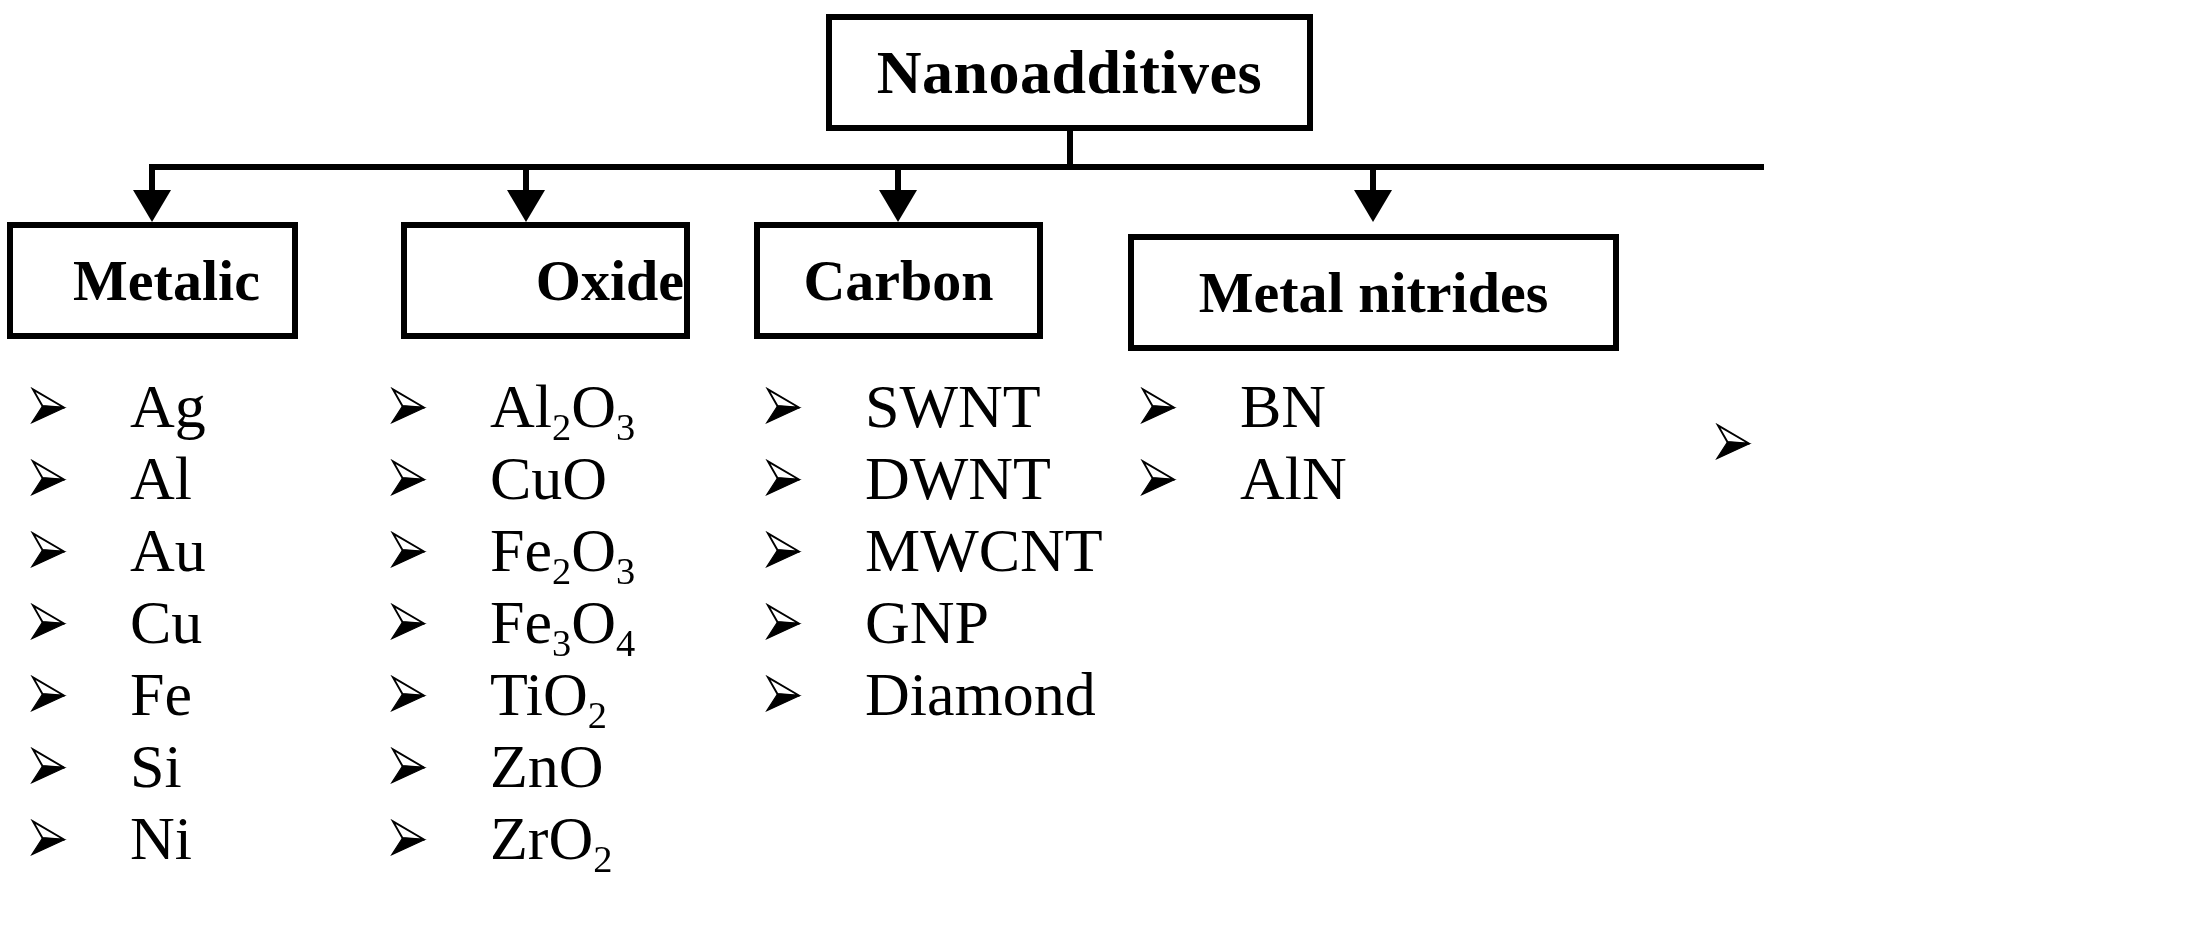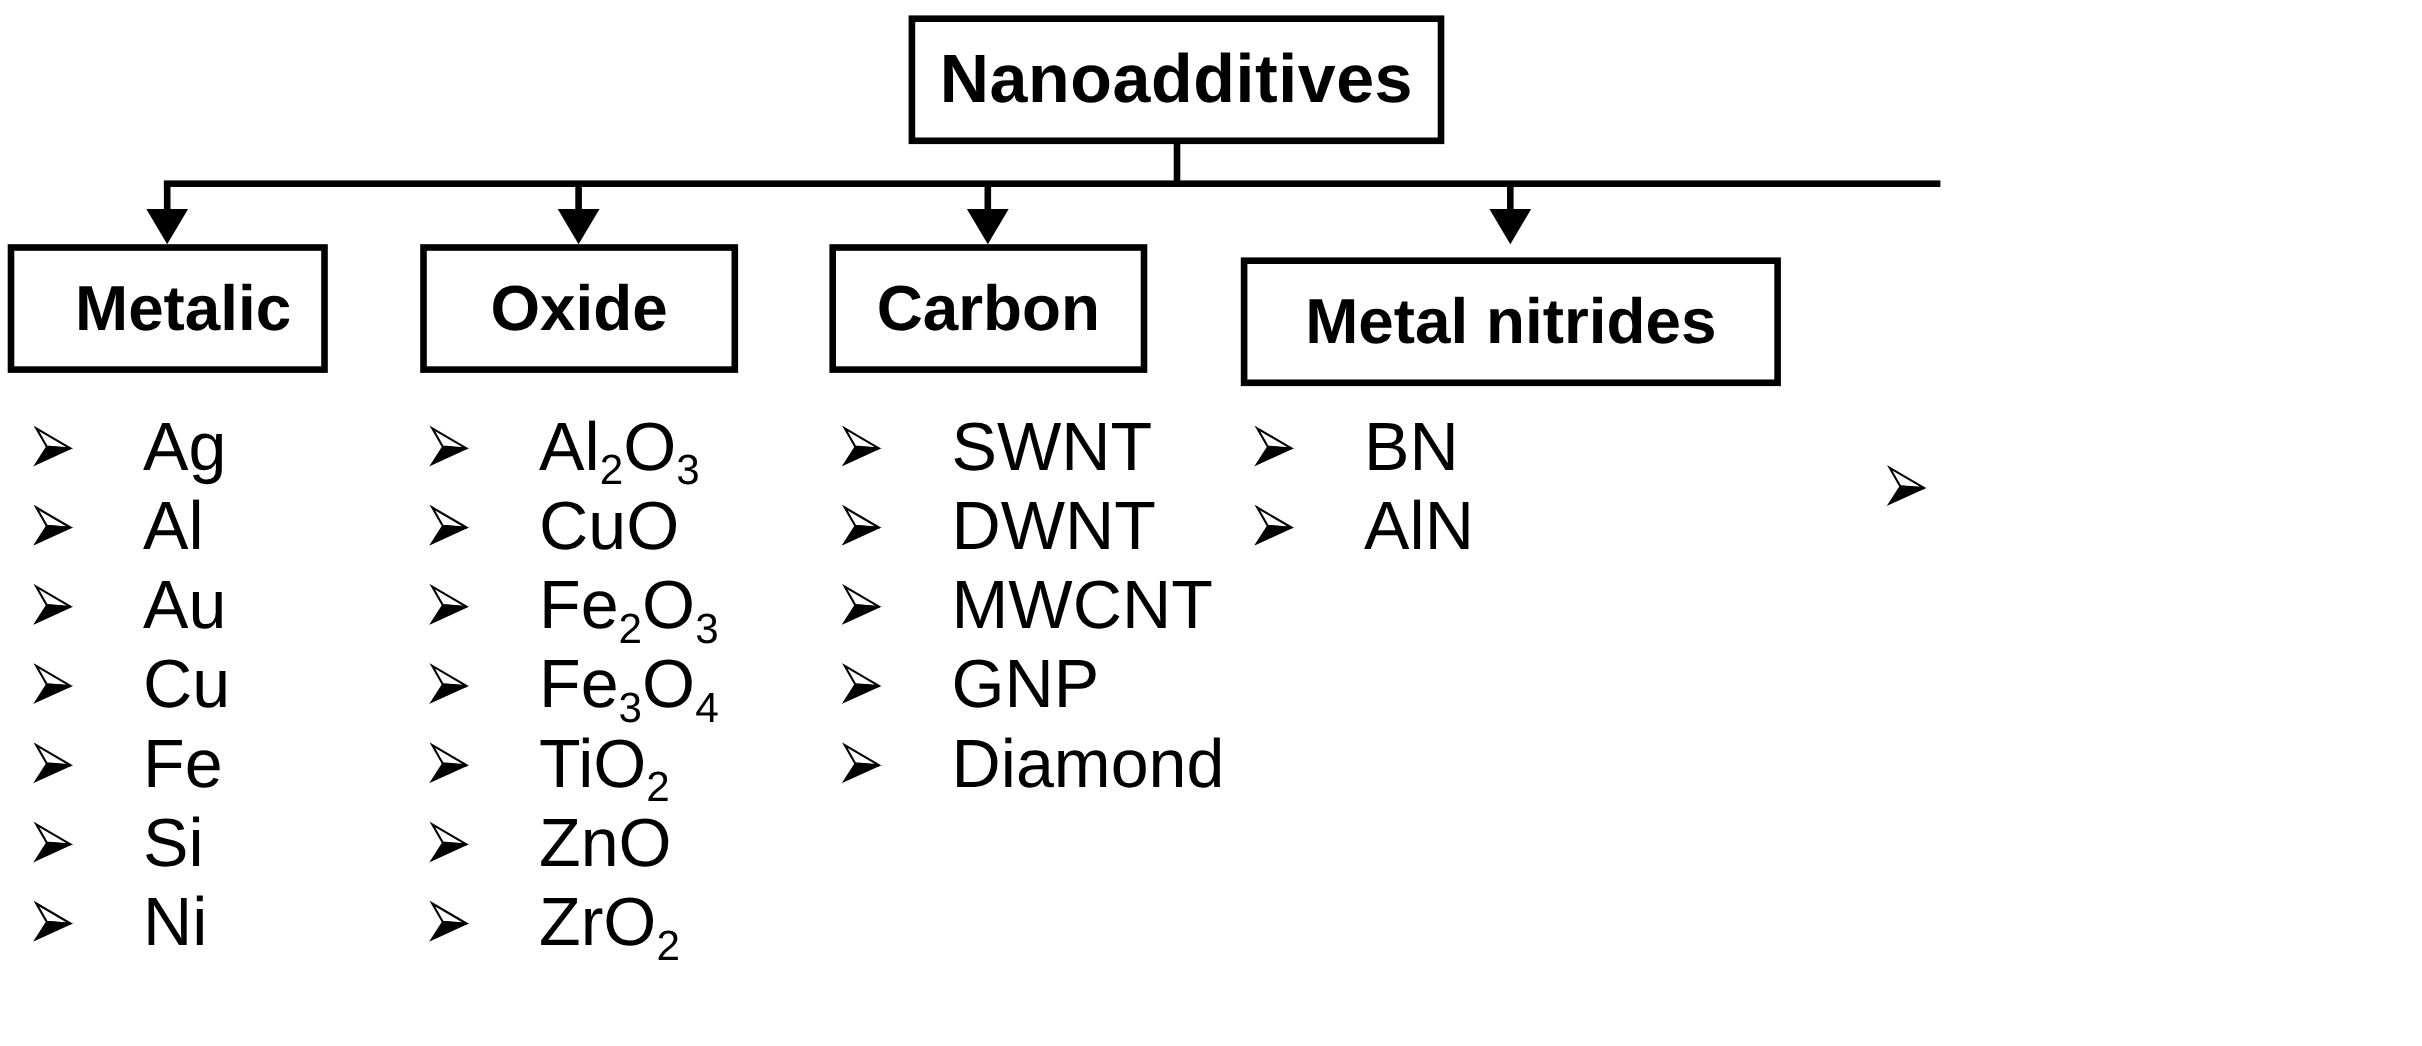--- a/index.html
+++ b/index.html
@@ -2,39 +2,39 @@
 <html><head>
 <meta charset="utf-8">
 <style>
   html, body { margin: 0; padding: 0; background: #ffffff; }
   .canvas {
     position: relative;
     width: 1764px;
     height: 951px;
     background: #ffffff;
     color: #000000;
-    font-family: Liberation Sans, sans-serif;
+    font-family: Liberation Serif, serif;
     overflow: hidden;
   }
   .box {
     position: absolute;
     box-sizing: border-box;
     border: 6px solid #000000;
     background: #ffffff;
     display: flex;
     align-items: center;
     justify-content: center;
     text-align: center;
   }
   .root-box  { left: 826px;  top: 14px;  width: 487px; height: 117px; }
   .root-label { font-weight: bold; font-size: 62px; letter-spacing: 0.5px; }
   .cat-label  { font-weight: bold; font-size: 58px; }
 
   .box-0 { left: 7px;    top: 222px; width: 291px; height: 117px; padding-left: 28px; }
-  .box-1 { left: 382px;  top: 222px; width: 289px; height: 117px; }
+  .box-1 { left: 401px;  top: 222px; width: 289px; height: 117px; justify-content: flex-end; }
   .box-2 { left: 754px;  top: 222px; width: 289px; height: 117px; }
   .box-3 { left: 1128px; top: 234px; width: 491px; height: 117px; }
   .box-4 { left: 1703px; top: 222px; width: 494px; height: 117px; }
 
   .line { position: absolute; background: #000000; }
   .root-stub { left: 1067px; top: 128px; width: 6px; height: 42px; }
   .trunk     { left: 149px;  top: 164px; width: 1799px; height: 6px; }
 
   .arrow-stub { position: absolute; top: 166px; width: 6px; height: 26px; background: #000000; }
   .arrow-head {

